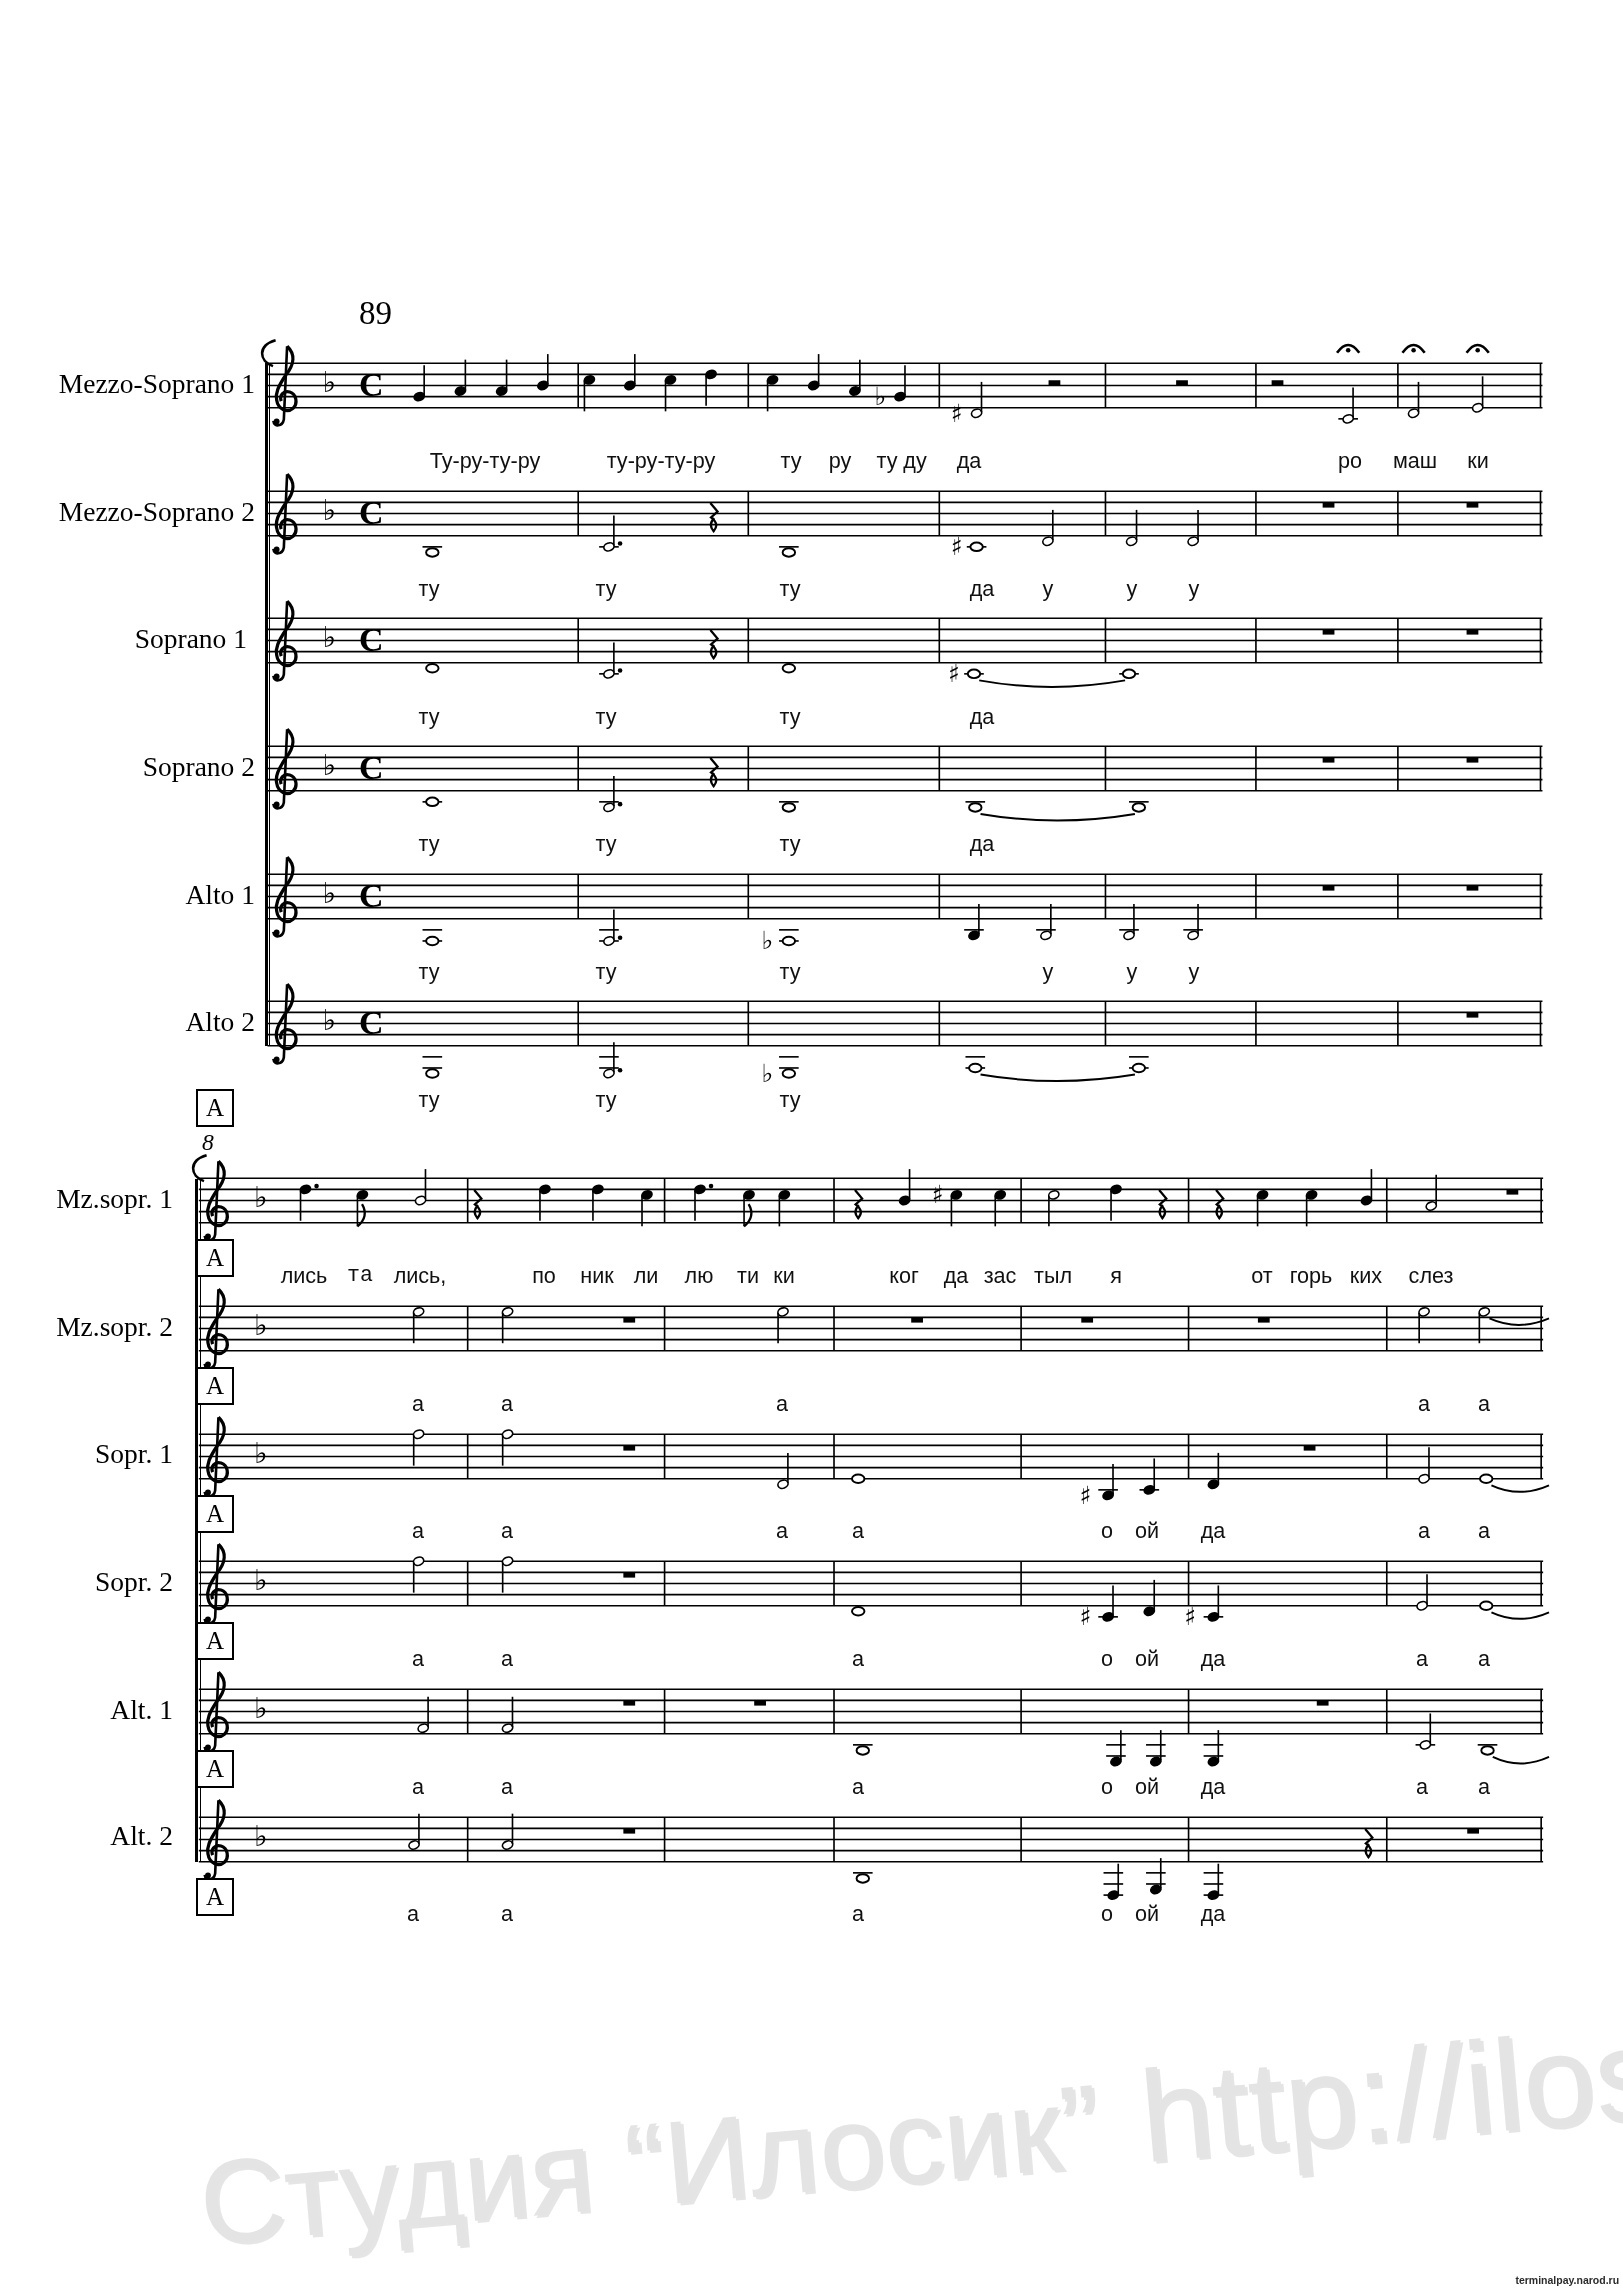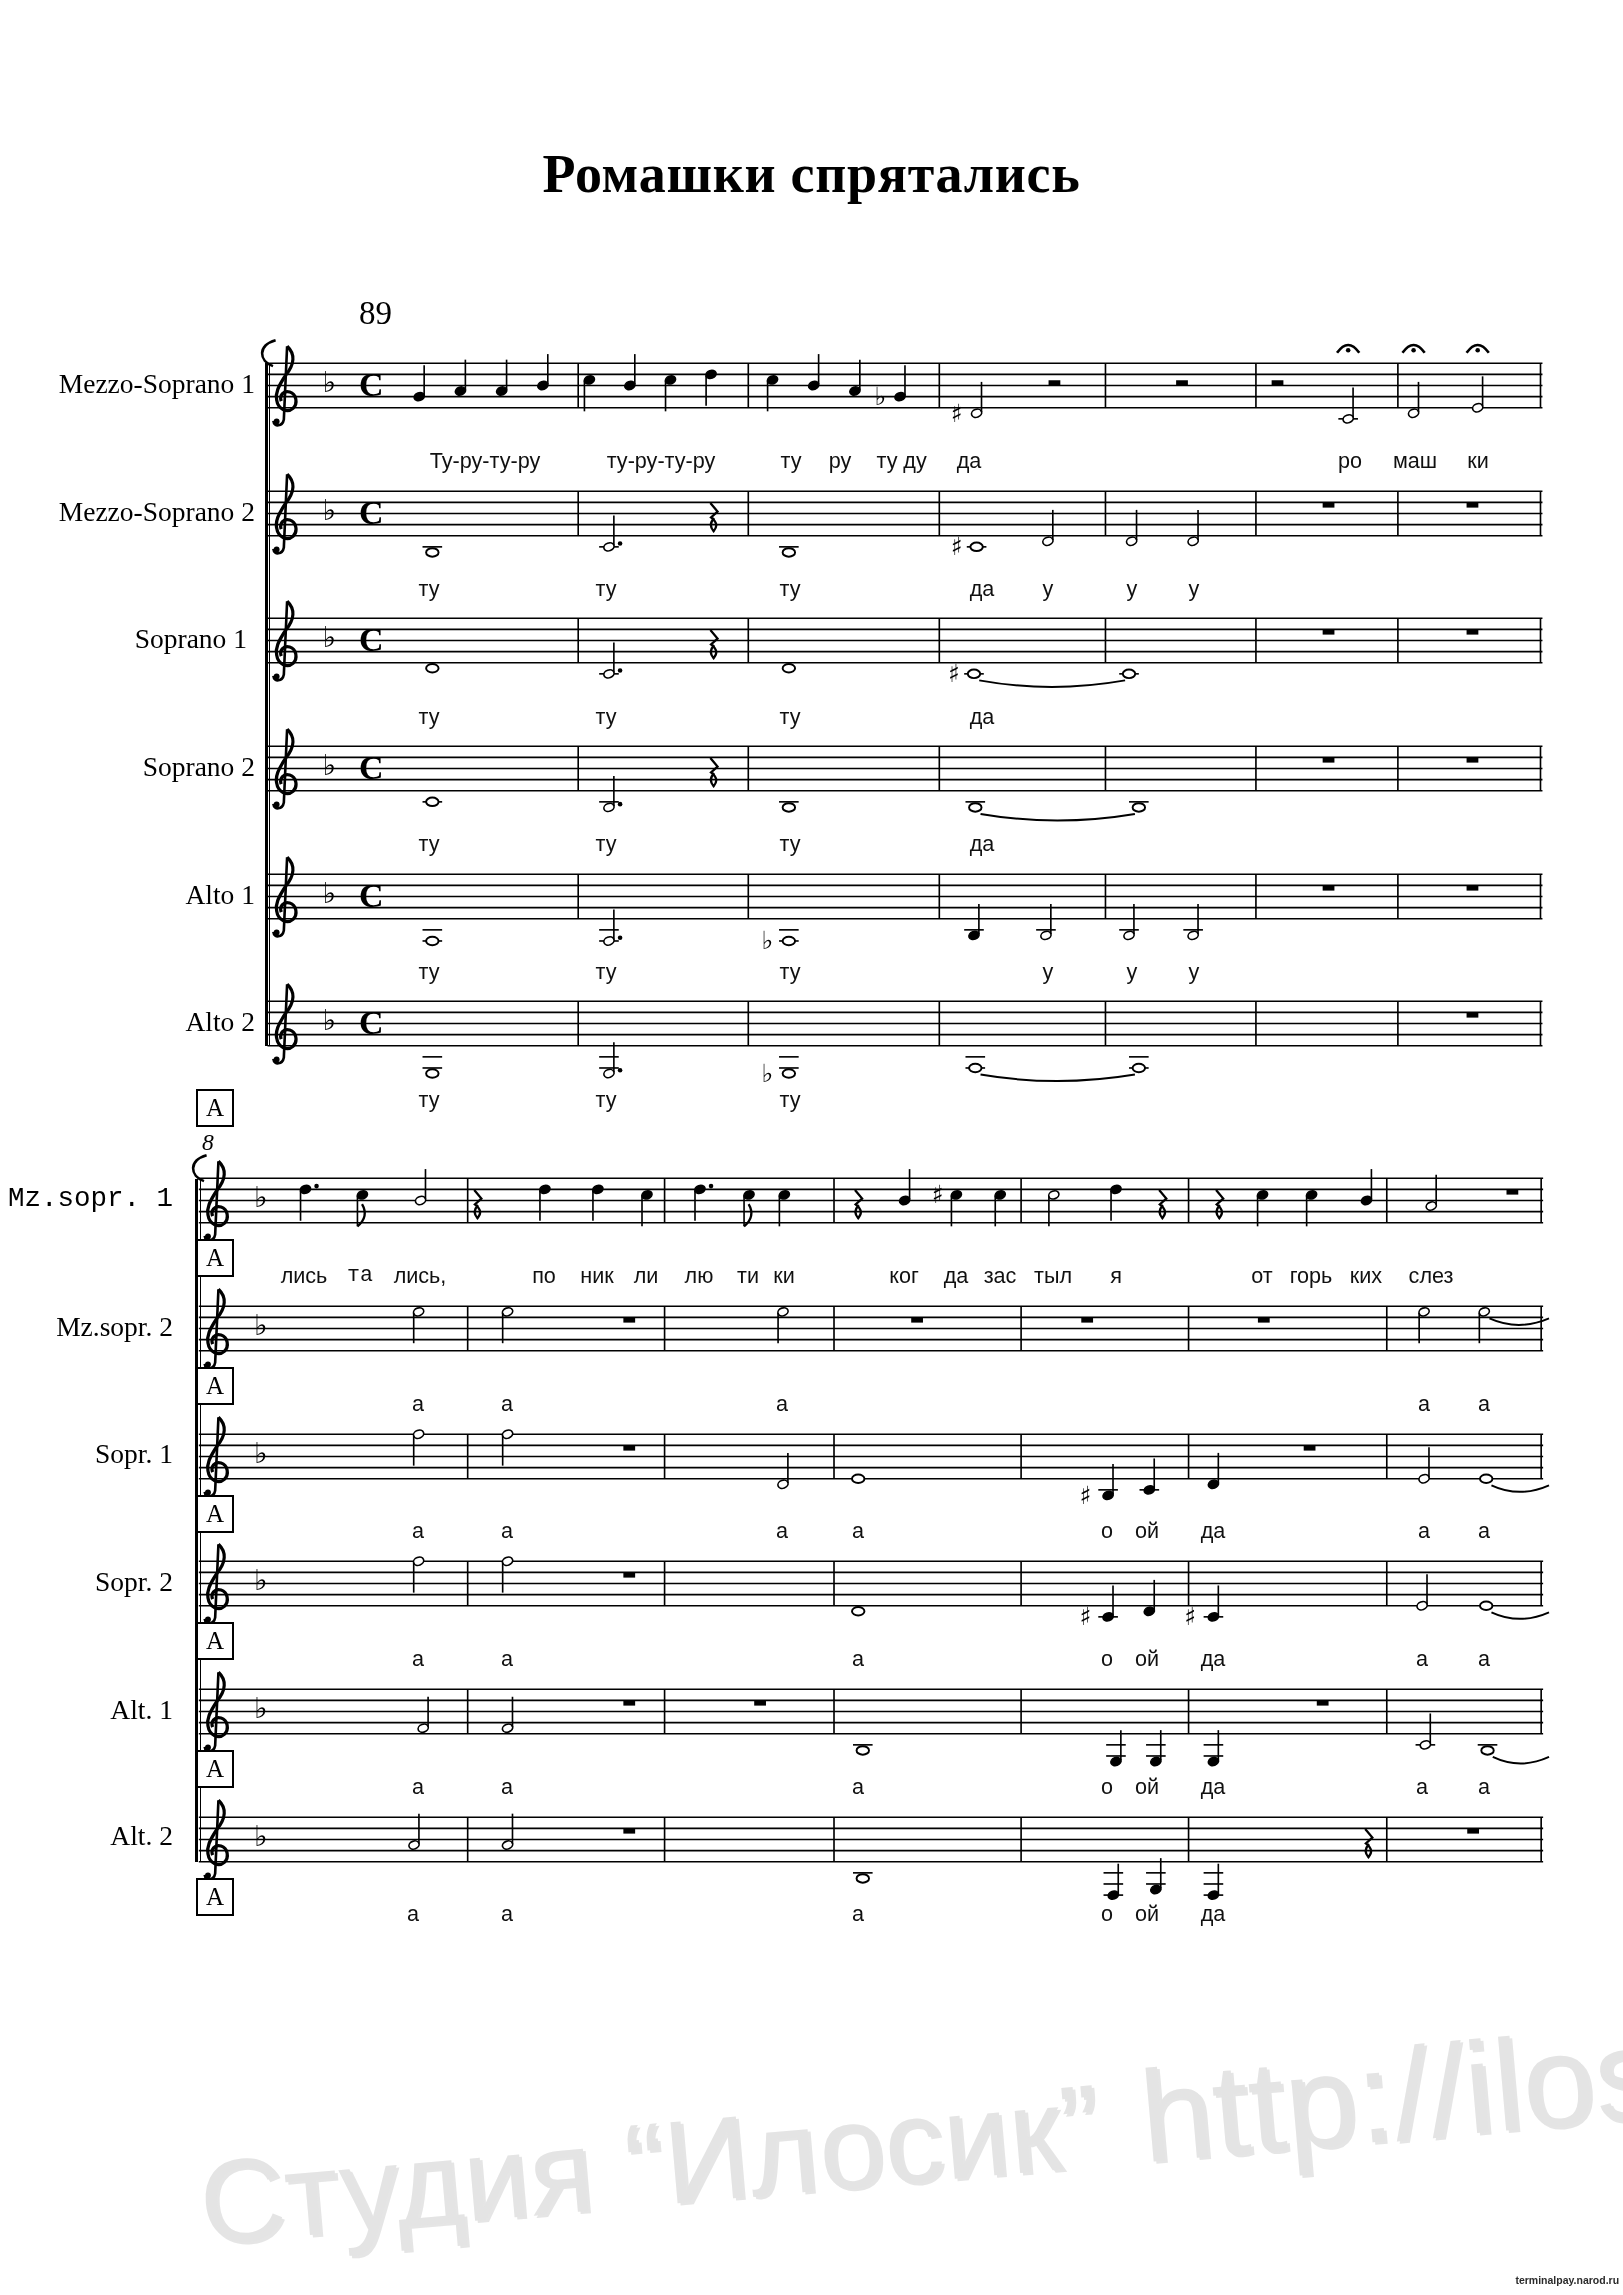--- a/index.html
+++ b/index.html
@@ -31,21 +31,20 @@
 </head>
 <body>
 
 <div id="page">
   <div class="watermark">
     <span class="wm-studio">Студия “Илосик”</span>
     <span class="wm-url">http://ilosik.ru</span>
   </div>
 
   <div class="score-layer">
-    <div class="title">Ромашки спрятались</div>
     <div class="measure-number">89</div>
     <div class="octave-mark">8</div>
     <div id="systems">
         <div class="sysbar" style="left: 265px; top: 363px; width: 2.6px; height: 683px;"></div>
         <div class="sysbar" style="left: 269px; top: 363px; width: 1.3px; height: 683px;"></div>
         <div class="staff-svg" style="left: 247px; top: 336px; width: 39px; height: 33px;"><svg width="39" height="33" viewBox="0 0 60 50">
             <path d="M 40 46 C 18 38 16 14 44 6" fill="none" stroke="#000" stroke-width="4"></path>
           </svg></div>
         <div class="staff-label" style="right: 1368px; top: 370px;">Mezzo-Soprano 1</div>
         <div class="staff-svg" style="left: 267px; top: 324px; width: 1325px; height: 157px;"><svg width="1325" height="157" viewBox="0 0 2024 240">
@@ -352,21 +351,21 @@
             </g>
           </svg></div>
         <div class="syllable" style="left: 429px; top: 1089px;">ту</div>
         <div class="syllable" style="left: 606px; top: 1089px;">ту</div>
         <div class="syllable" style="left: 790px; top: 1089px;">ту</div>
         <div class="sysbar" style="left: 195px; top: 1179px; width: 2.6px; height: 683px;"></div>
         <div class="sysbar" style="left: 200px; top: 1179px; width: 1.3px; height: 683px;"></div>
         <div class="staff-svg" style="left: 178px; top: 1151px; width: 39px; height: 33px;"><svg width="39" height="33" viewBox="0 0 60 50">
             <path d="M 40 46 C 18 38 16 14 44 6" fill="none" stroke="#000" stroke-width="4"></path>
           </svg></div>
-        <div class="staff-label" style="right: 1450px; top: 1185px; font-family: Liberation Mono, monospace;">Mz.sopr. 1</div>
+        <div class="staff-label" style="right: 1450px; top: 1185px;">Mz.sopr. 1</div>
         <div class="staff-svg" style="left: 198px; top: 1139px; width: 1395px; height: 157px;"><svg width="1395" height="157" viewBox="0 0 2130 240">
             <line x1="0" y1="60" x2="2055" y2="60" stroke="#000" stroke-width="2.5"></line>
             <line x1="0" y1="77" x2="2055" y2="77" stroke="#000" stroke-width="2.5"></line>
             <line x1="0" y1="94" x2="2055" y2="94" stroke="#000" stroke-width="2.5"></line>
             <line x1="0" y1="111" x2="2055" y2="111" stroke="#000" stroke-width="2.5"></line>
             <line x1="0" y1="128" x2="2055" y2="128" stroke="#000" stroke-width="2.5"></line>
             <line x1="411" y1="60" x2="411" y2="128" stroke="#000" stroke-width="2.5"></line>
             <line x1="712" y1="60" x2="712" y2="128" stroke="#000" stroke-width="2.5"></line>
             <line x1="971" y1="60" x2="971" y2="128" stroke="#000" stroke-width="2.5"></line>
             <line x1="1257" y1="60" x2="1257" y2="128" stroke="#000" stroke-width="2.5"></line>

